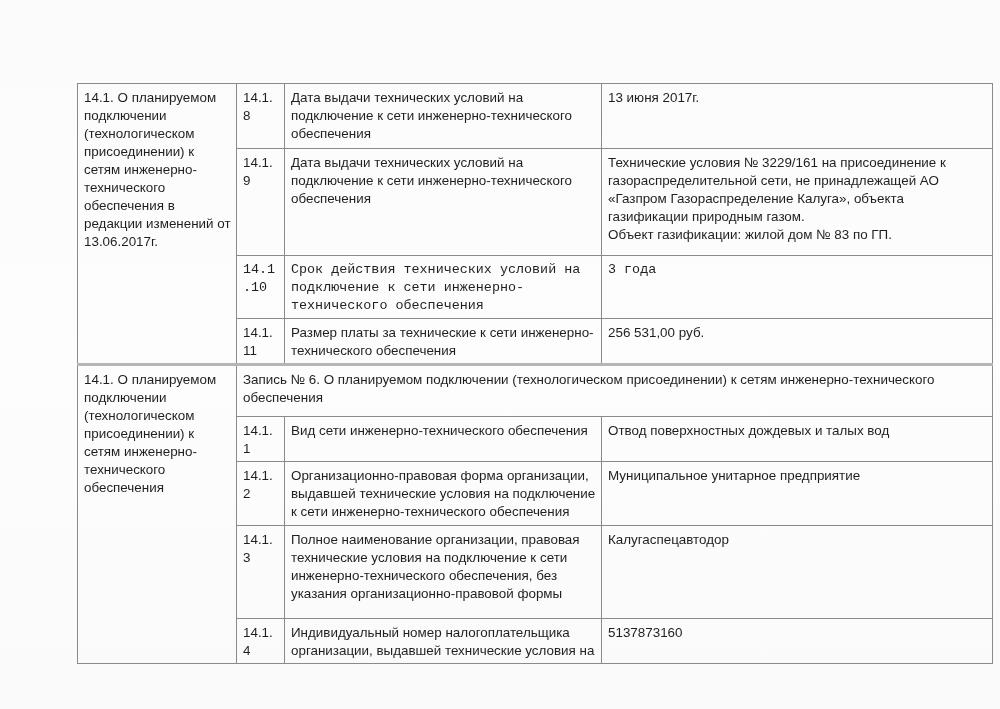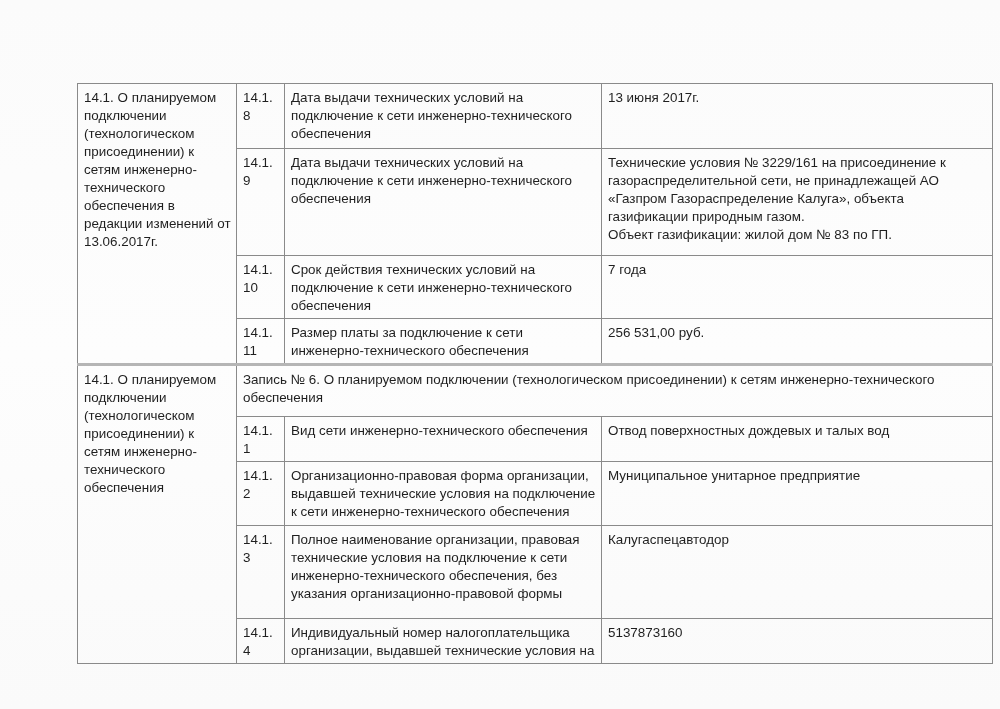--- a/index.html
+++ b/index.html
@@ -61,28 +61,28 @@
         <td>13 июня 2017г.</td>
       </tr>
       <tr style="height:107px;">
         <td class="num">14.1.9</td>
         <td>Дата выдачи технических условий на подключение к сети инженерно-технического обеспечения</td>
         <td>
           <span class="line">Технические условия № 3229/161 на присоединение к газораспределительной сети, не принадлежащей АО «Газпром Газораспределение Калуга»,  объекта газификации природным газом.</span>
           <span class="line">Объект газификации: жилой дом № 83 по ГП.</span>
         </td>
       </tr>
-      <tr style="height:61px;">
+      <tr style="height:61px;font-family:Liberation Mono, monospace;">
         <td class="num">14.1.10</td>
         <td>Срок действия технических условий на подключение к сети инженерно-технического обеспечения</td>
-        <td>7 года</td>
+        <td>3 года</td>
       </tr>
       <tr style="height:44px;">
         <td class="num">14.1.11</td>
-        <td>Размер платы за подключение к сети инженерно-технического обеспечения</td>
+        <td>Размер платы за технические к сети инженерно-технического обеспечения</td>
         <td>256 531,00 руб.</td>
       </tr>
 
       <tr class="sep" style="height:52px;">
         <td rowspan="5">14.1. О планируемом подключении (технологическом присоединении) к сетям инженерно-технического обеспечения</td>
         <td colspan="3" class="section-head">Запись № 6. О планируемом подключении (технологическом присоединении) к сетям инженерно-технического обеспечения</td>
       </tr>
       <tr style="height:32px;">
         <td class="num">14.1.1</td>
         <td>Вид сети инженерно-технического обеспечения</td>

